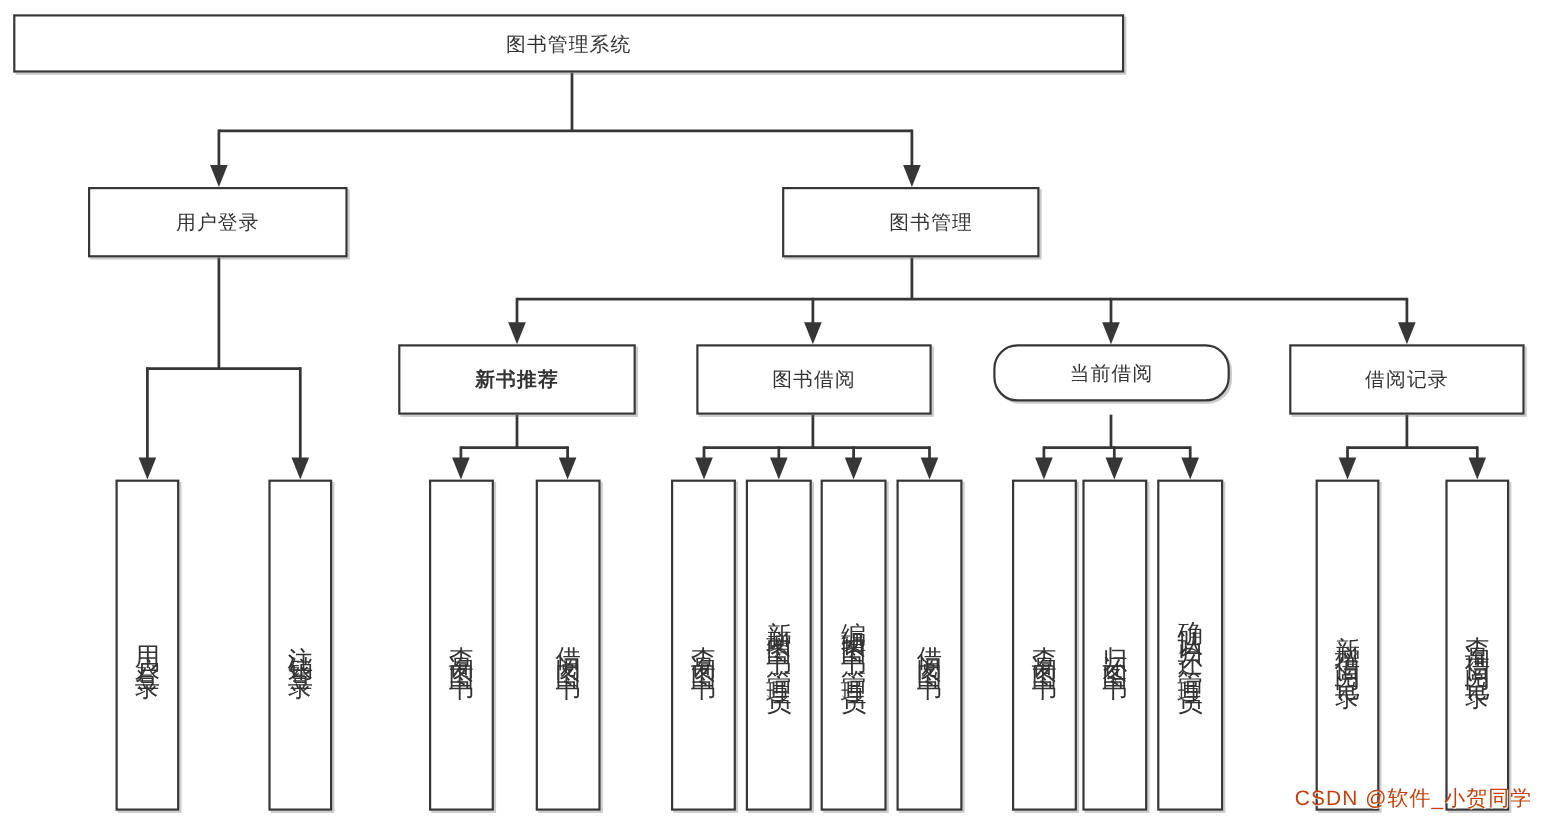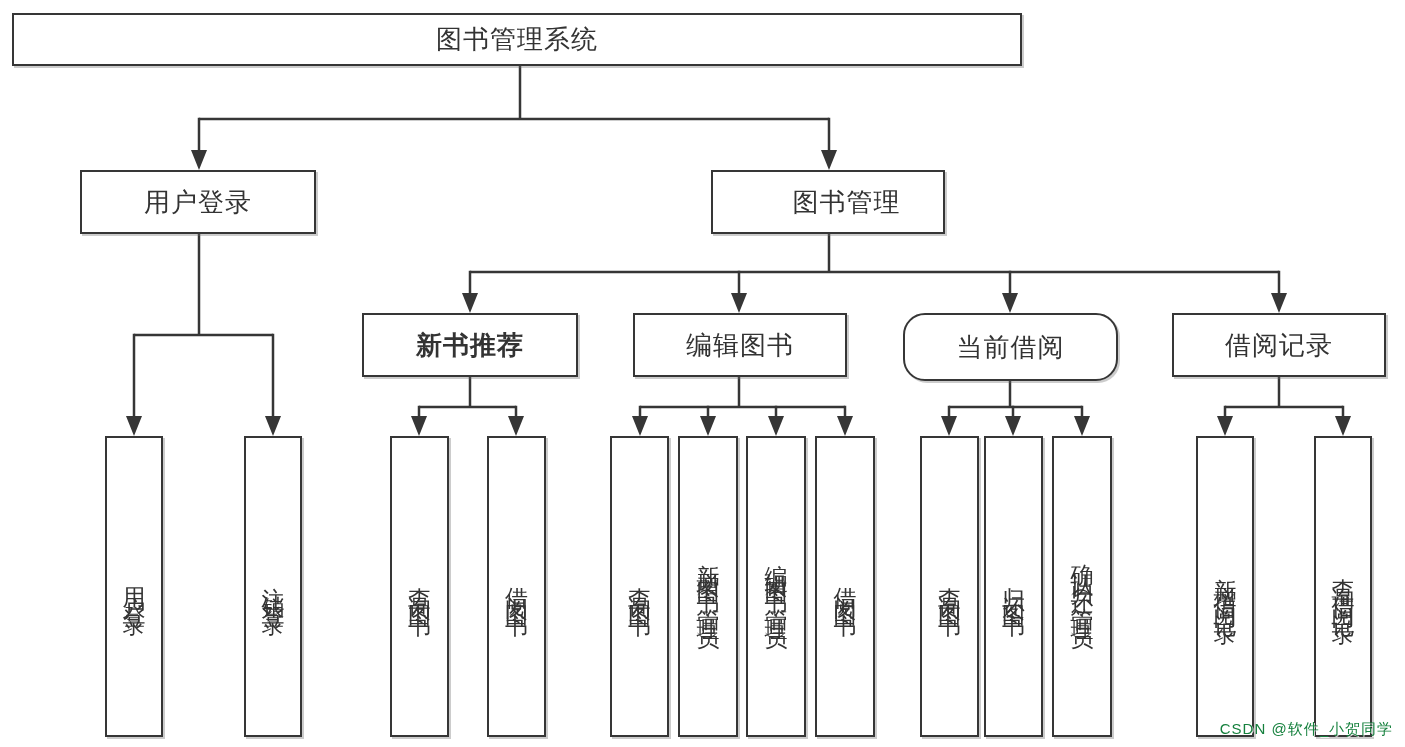--- a/index.html
+++ b/index.html
@@ -29,63 +29,63 @@
     box-sizing: border-box;
     background: #ffffff;
     border: 2.5px solid #363636;
     box-shadow: 2px 2px 0 rgba(110,110,110,0.35);
     display: flex;
     align-items: center;
     justify-content: center;
     z-index: 2;
   }
   .hlabel {
-    font-size: 26px;
+    font-size: 18px;
     letter-spacing: 1px;
     color: #333333;
     white-space: nowrap;
   }
   .vbox .vlabel {
     writing-mode: vertical-rl;
     text-orientation: mixed;
     font-size: 23px;
     letter-spacing: 9px;
     color: #333333;
     line-height: 1;
   }
   
   #node-root            { left: 12px;   top: 13px;  width: 1010px; height: 53px; }
   #node-user-login      { left: 80px;   top: 170px; width: 236px;  height: 64px; }
   #node-book-mgmt       { left: 711px;  top: 170px; width: 234px;  height: 64px; padding-left: 37px; }
   #node-new-book-rec    { left: 362px;  top: 313px; width: 216px;  height: 64px; font-weight: bold; }
   #node-book-borrow     { left: 633px;  top: 313px; width: 214px;  height: 64px; }
-  #node-current-borrow  { left: 903px;  top: 313px; width: 215px;  height: 68px; border-radius: 22px; }
+  #node-current-borrow  { left: 903px;  top: 313px; width: 215px;  height: 52px; border-radius: 22px; }
   #node-borrow-records  { left: 1172px; top: 313px; width: 214px;  height: 64px; }
   .leaf { top: 436px; height: 301px; }
   #leaf-user-login      { left: 105px;  width: 58px; }
   #leaf-logout          { left: 244px;  width: 58px; }
   #leaf-query-book-rec  { left: 390px;  width: 59px; }
   #leaf-borrow-book-rec { left: 487px;  width: 59px; }
   #leaf-query-book-bb   { left: 610px;  width: 59px; }
   #leaf-add-book        { left: 678px;  width: 60px; }
   #leaf-edit-book       { left: 746px;  width: 60px; }
   #leaf-borrow-book-bb  { left: 815px;  width: 60px; }
   #leaf-query-book-cb   { left: 920px;  width: 59px; }
   #leaf-return-book     { left: 984px;  width: 59px; }
   #leaf-confirm-return  { left: 1052px; width: 60px; }
   #leaf-add-record      { left: 1196px; width: 58px; }
   #leaf-query-record    { left: 1314px; width: 58px; }
 
   #watermark {
     position: absolute;
     right: 12px;
     bottom: 8px;
-    font-size: 15px;
+    font-size: 19px;
     letter-spacing: 1px;
-    color: #15803d;
+    color: #c2410c;
     text-shadow: 1px 1px 0 rgba(255,255,255,0.8);
     z-index: 3;
     white-space: nowrap;
   }
 </style>
 </head>
 <body>
 
 <div id="stage">
 
@@ -166,21 +166,21 @@
     <span class="hlabel">用户登录</span>
   </div>
   <div class="box" id="node-book-mgmt">
     <span class="hlabel">图书管理</span>
   </div>
 
   <div class="box" id="node-new-book-rec">
     <span class="hlabel">新书推荐</span>
   </div>
   <div class="box" id="node-book-borrow">
-    <span class="hlabel">编辑图书</span>
+    <span class="hlabel">图书借阅</span>
   </div>
   <div class="box" id="node-current-borrow">
     <span class="hlabel">当前借阅</span>
   </div>
   <div class="box" id="node-borrow-records">
     <span class="hlabel">借阅记录</span>
   </div>
 
   <div class="box vbox leaf" id="leaf-user-login">
     <span class="vlabel">用户登录</span>

